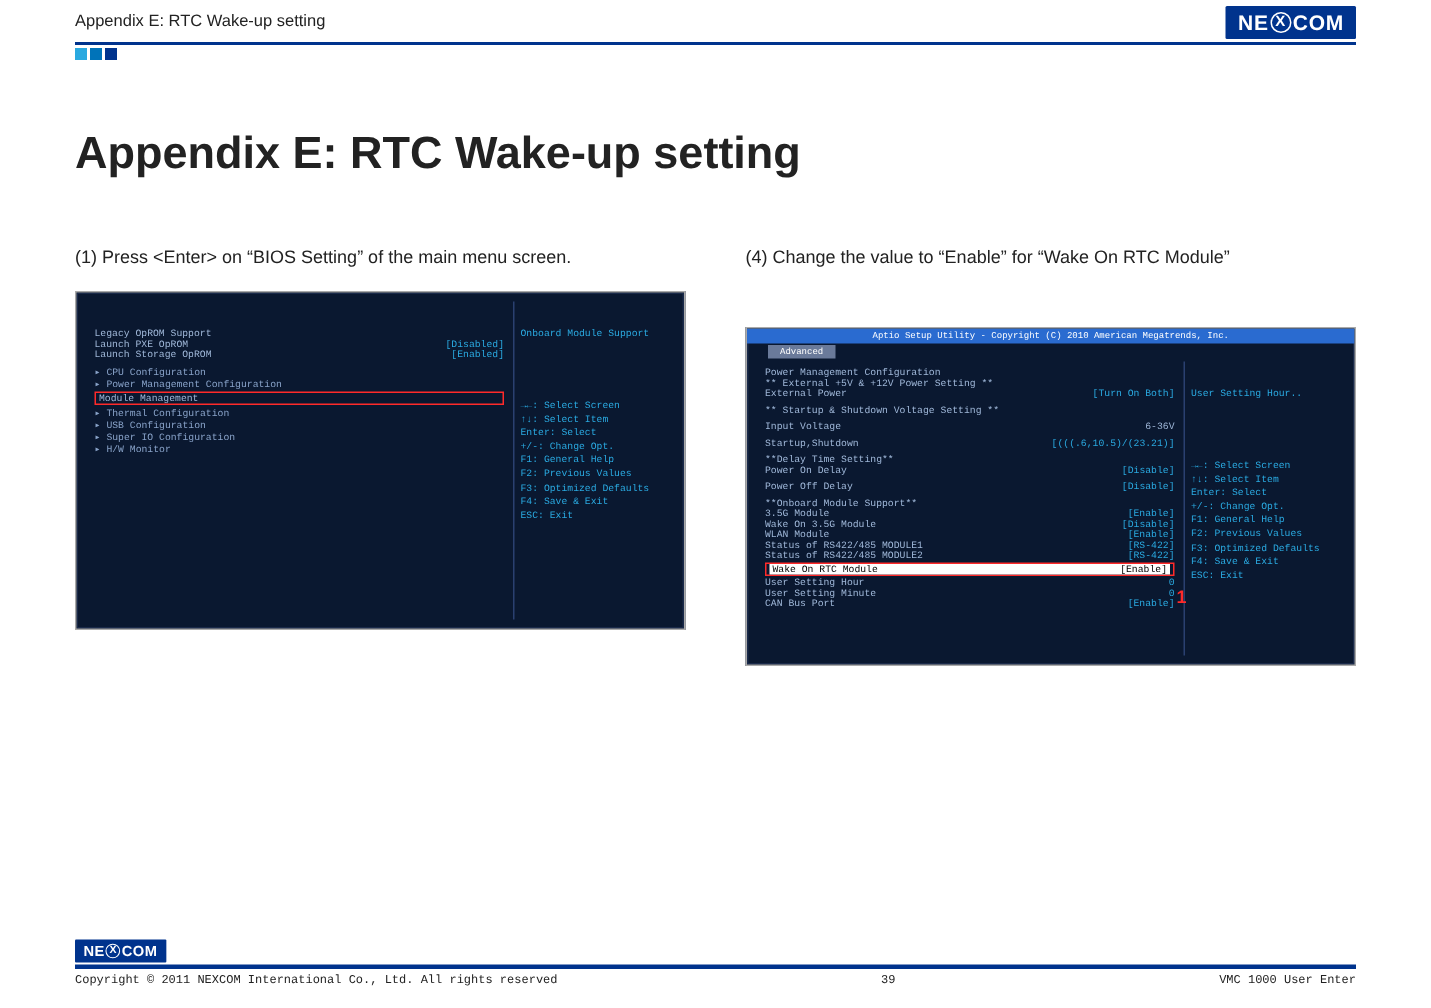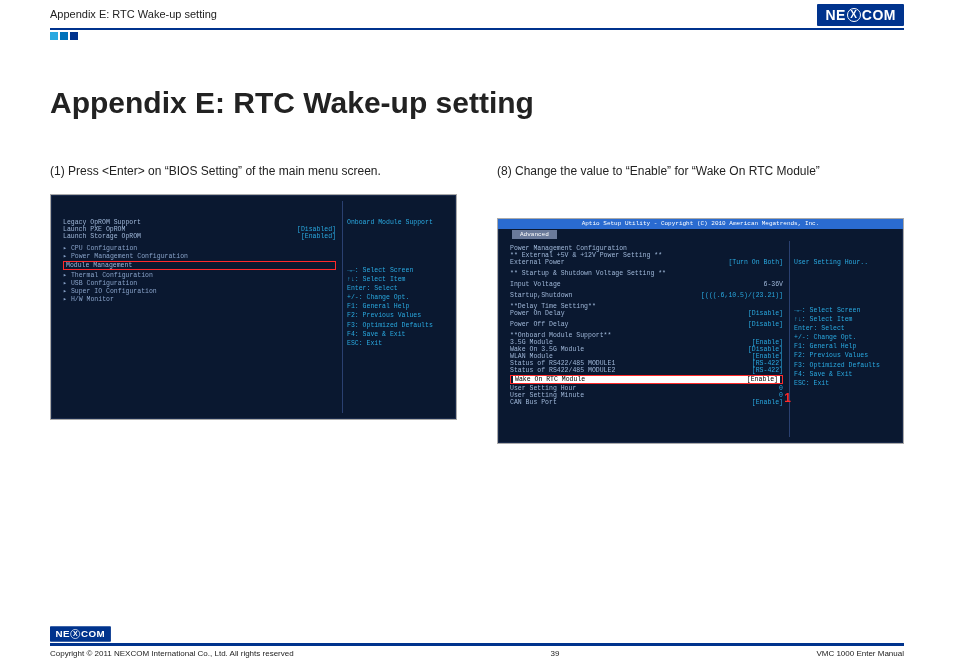--- a/index.html
+++ b/index.html
@@ -40,21 +40,21 @@
   .sel-bg { background: #fff; color: #000; justify-content: space-between; display: flex; padding: 0 2px; }
   .side-title { color: #2aa9e0; margin-bottom: 20px; }
   .help-block { color: #2aa9e0; line-height: 1.4; margin-top: 40px; }
   .spacer { height: 4px; }
   .annot { position: absolute; color: #ff2a2a; font-family: Arial, sans-serif; font-size: 12px; font-weight: 700; }
 
   
   .footer { position: absolute; left: 50px; right: 50px; bottom: 14px; }
   .footer-logo-row { height: 18px; }
   .footer-bar { height: 3px; background: #00338d; margin-top: 2px; }
-  .footer-row { display: flex; justify-content: space-between; font-size: 8px; color: #222; padding-top: 3px; }
+  .footer-row { display: flex; justify-content: space-between; font-size: 8px; color: #222; padding-top: 3px; font-family: Liberation Mono, monospace; }
   .pg { font-size: 8px; }
 
   
   .logo { display: inline-flex; align-items: center; background: #00338d; color: #fff; font-weight: 700; letter-spacing: 0.5px; padding: 3px 8px; font-size: 14px; border-radius: 1px; }
   .logo .x { display: inline-flex; align-items: center; justify-content: center; width: 14px; height: 14px; border: 1.5px solid #fff; border-radius: 50%; margin: 0 1px; font-size: 10px; line-height: 1; }
   .logo-small { transform: scale(0.7); transform-origin: left center; }
 </style>
 </head>
 <body>
 
@@ -113,21 +113,21 @@
             <div>F3: Optimized Defaults</div>
             <div>F4: Save &amp; Exit</div>
             <div>ESC: Exit</div>
           </div>
         </div>
       </div>
     </div>
   </div>
 
   <div class="col">
-    <div class="step">(8) Change the value to “Enable” for “Wake On RTC Module”</div>
+    <div class="step">(4) Change the value to “Enable” for “Wake On RTC Module”</div>
     <div class="step" style="visibility:hidden">.</div>
 
     <div class="bios">
       <div class="bios-topbar">Aptio Setup Utility - Copyright (C) 2010 American Megatrends, Inc.</div>
       <div class="bios-tab">Advanced</div>
       <div class="bios-inner" style="top:22px">
         <div class="bios-body" style="padding-top:4px">
           <div class="row"><span>Power Management Configuration</span></div>
           <div class="row"><span>** External +5V &amp; +12V Power Setting **</span></div>
           <div class="row"><span>External Power</span><span class="val">[Turn On Both]</span></div>
@@ -185,15 +185,15 @@
     <span class="logo logo-small">
       <span>NE</span>
       <span class="x">X</span>
       <span>COM</span>
     </span>
   </div>
   <div class="footer-bar"></div>
   <div class="footer-row">
     <span>Copyright © 2011 NEXCOM International Co., Ltd. All rights reserved</span>
     <span class="pg">39</span>
-    <span>VMC 1000 Enter Manual</span>
+    <span>VMC 1000 User Enter</span>
   </div>
 </div>
 
 </body></html>

